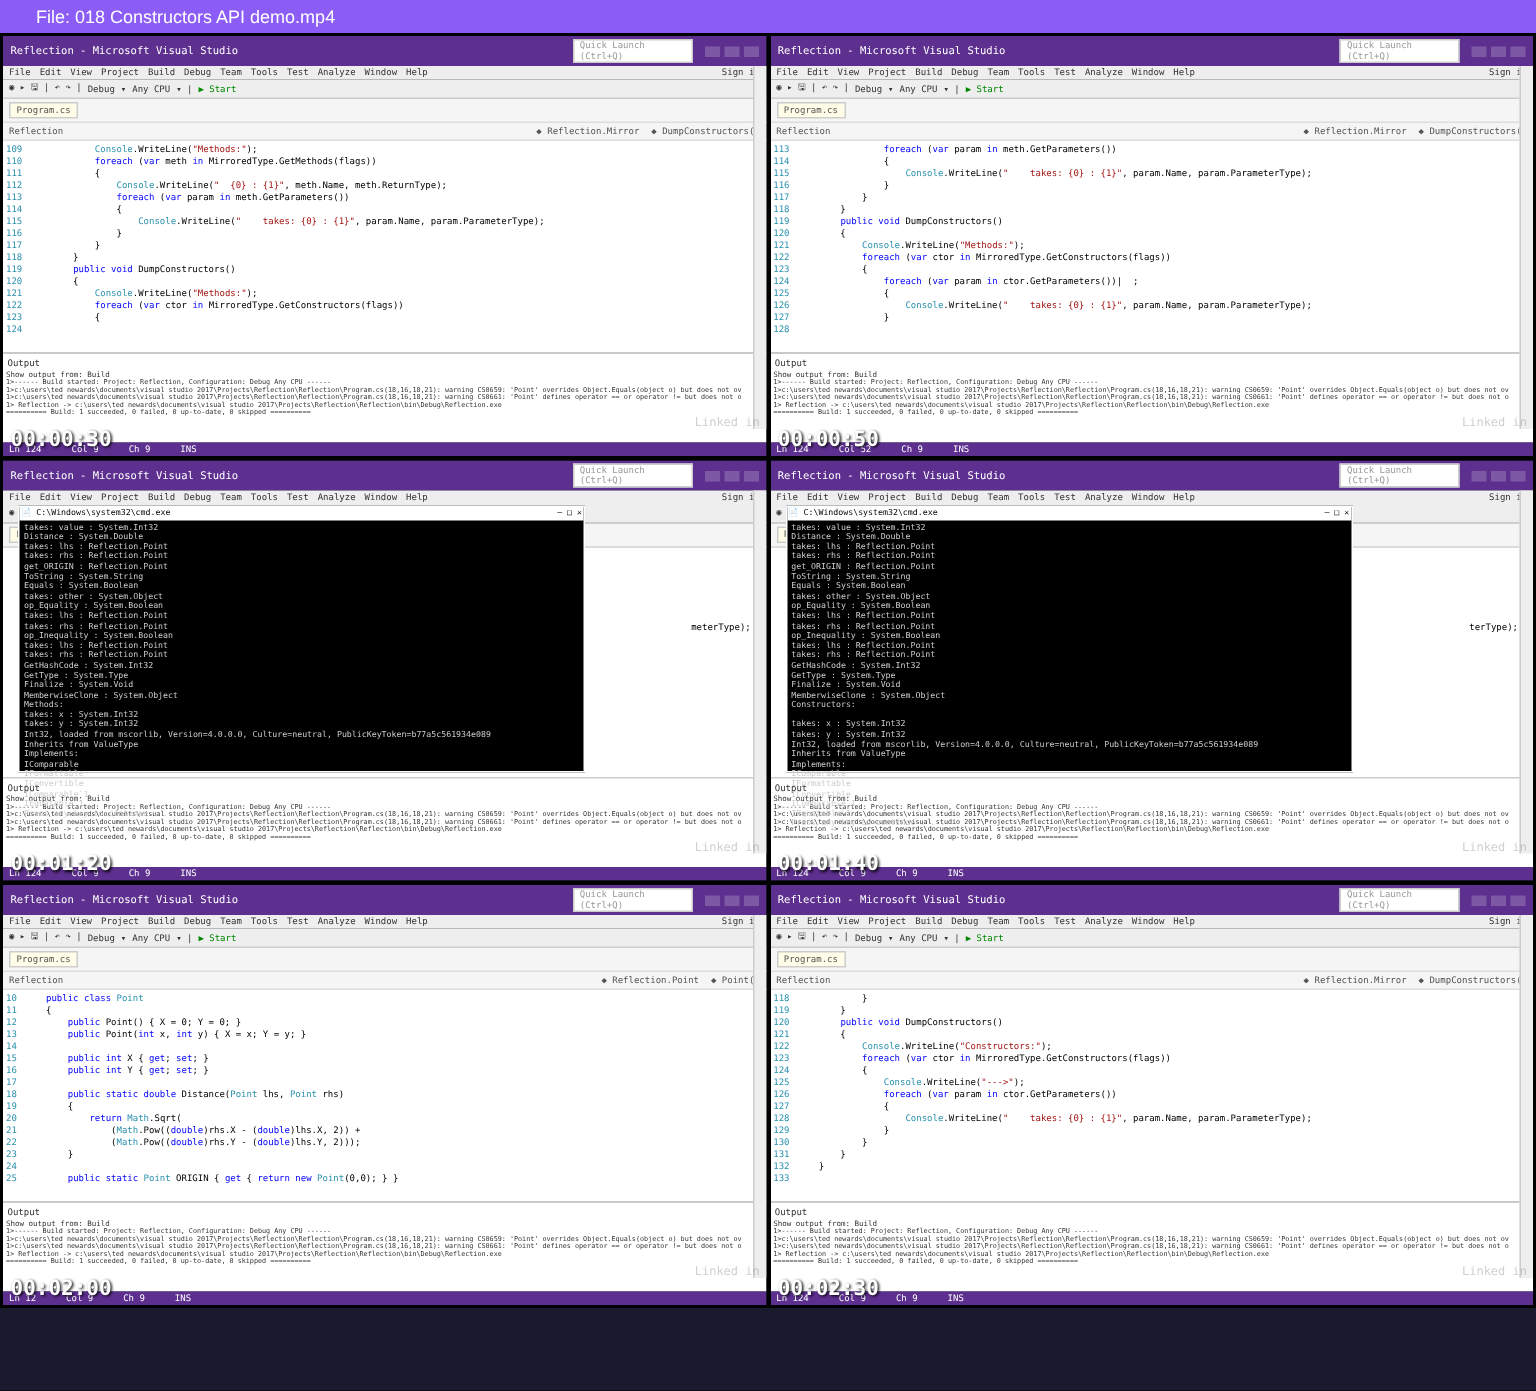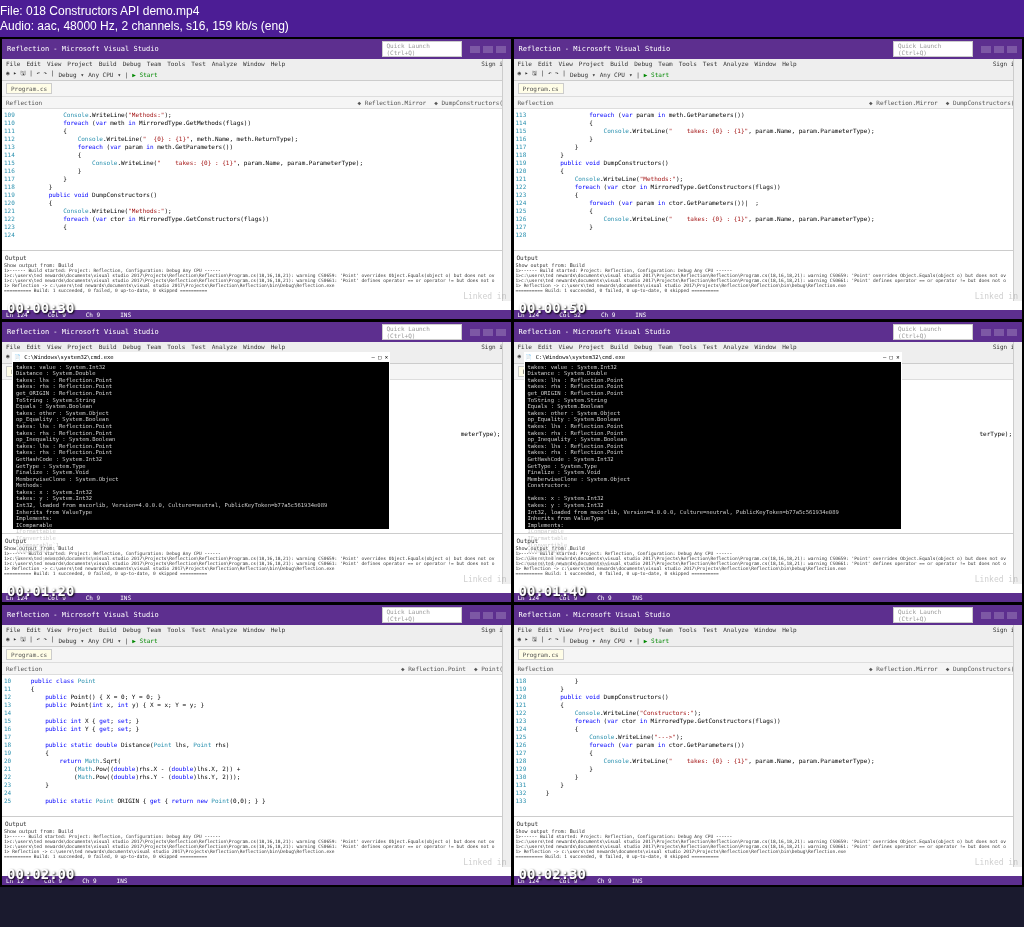--- a/index.html
+++ b/index.html
@@ -1,16 +1,16 @@
 <!DOCTYPE html>
 <html><head>
 <meta charset="utf-8">
 <style>
 body{margin:0;background:#1a1a2e;font-family:Consolas,monospace;font-size:5px;color:#000;width:1024px;height:927px;overflow:hidden}
-.header{background:#4c1d95;color:#fff;padding:3px 0;font-size:12px;font-family:Arial}
+.header{background:#8b5cf6;color:#fff;padding:3px 24px;font-size:12px;font-family:Arial}
 .header div{margin:1px 0}
 .grid{display:grid;grid-template-columns:1fr 1fr;grid-template-rows:280px 280px 280px;gap:3px;padding:2px;background:#000}
 .cell{background:#0f172a;position:relative;overflow:hidden}
 .vs-container{width:100%;height:100%;display:flex;flex-direction:column}
 .vs-title{background:#5d2f8f;color:#fff;padding:2px 5px;font-size:7px;display:flex;justify-content:space-between;align-items:center}
 .vs-menu{background:#eee;padding:1px 4px;font-size:6px;color:#333;display:flex;gap:6px}
 .vs-toolbar{background:#eee;padding:1px 4px;font-size:6px;color:#333;border-bottom:1px solid #ccc;display:flex;gap:4px;align-items:center}
 .vs-tabs{background:#f5f5f5;padding:2px 4px;font-size:6px;color:#555;display:flex;gap:8px;border-bottom:1px solid #ddd}
 .vs-tab{background:#fffde7;padding:1px 4px;border:1px solid #ccc}
 .code{background:#fff;flex:1;padding:2px;font-size:6px;line-height:1.3;overflow:hidden;display:flex}
@@ -31,21 +31,20 @@
 .search{background:#fff;border:1px solid #ccc;padding:0 4px;font-size:6px;color:#999;width:70px}
 .side-pane{position:absolute;right:0;top:20px;bottom:18px;width:8px;background:#eee;border-left:1px solid #ccc}
 .win-controls{display:flex;gap:3px}
 .win-btn{width:10px;height:7px;background:rgba(255,255,255,0.2)}
 </style>
 </head>
 <body>
 
 <div class="header">
   <div>File: 018 Constructors API demo.mp4</div>
-  <div>Audio: aac, 48000 Hz, 2 channels, s16, 159 kb/s (eng)</div>
 </div>
 
 <div class="grid">
 
 <div class="cell">
 <div class="vs-container">
 <div class="vs-title">
   <span>Reflection - Microsoft Visual Studio</span>
   <span style="display:flex;gap:8px;align-items:center">
     <span class="search">Quick Launch (Ctrl+Q)</span>

